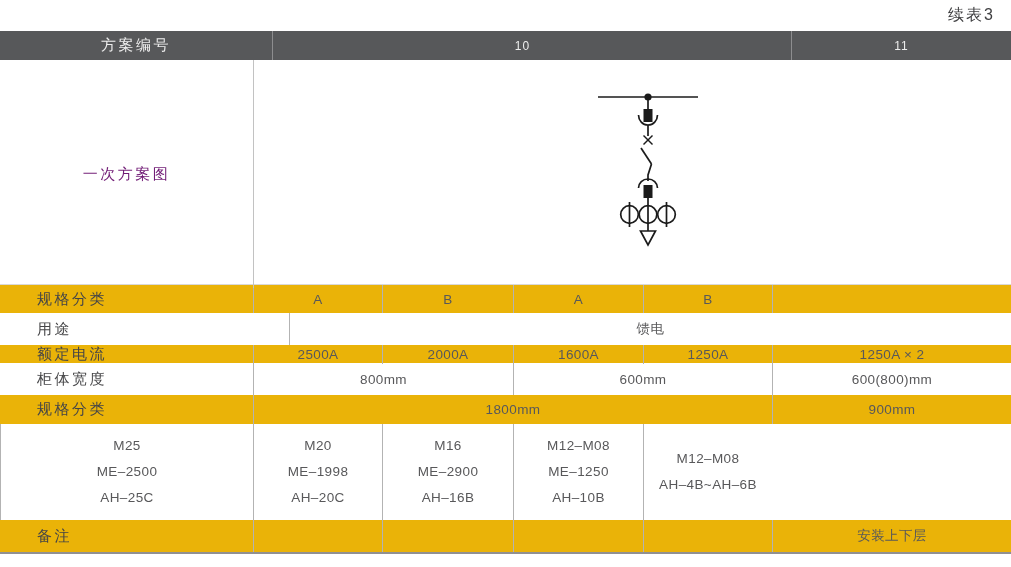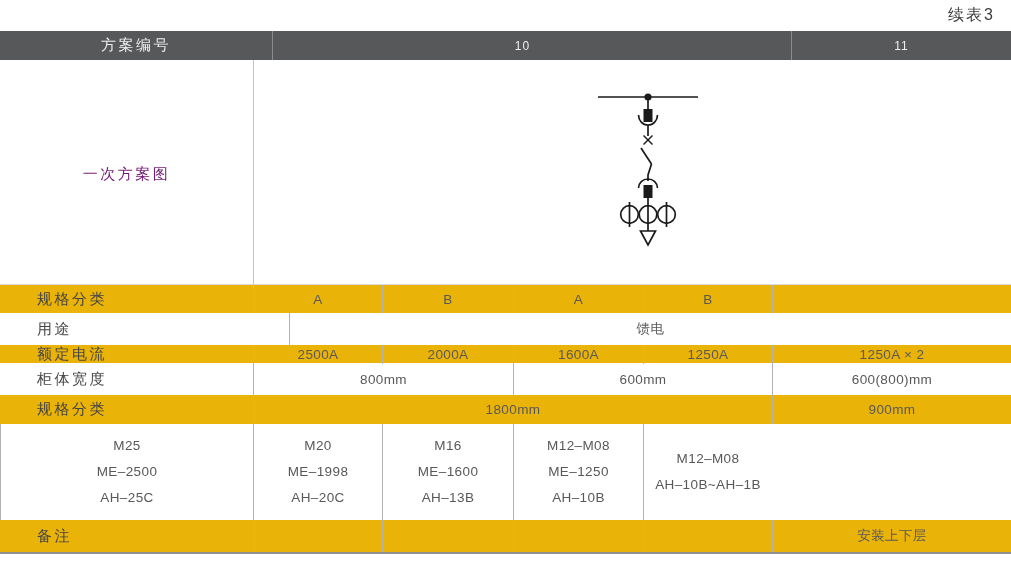--- a/index.html
+++ b/index.html
@@ -141,31 +141,31 @@
       <div>ME–2500</div>
       <div>AH–25C</div>
     </div>
     <div class="val comp bl">
       <div>M20</div>
       <div>ME–1998</div>
       <div>AH–20C</div>
     </div>
     <div class="val comp bl">
       <div>M16</div>
-      <div>ME–1600</div>
-      <div>AH–13B</div>
+      <div>ME–2900</div>
+      <div>AH–16B</div>
     </div>
     <div class="val comp bl">
       <div>M12–M08</div>
       <div>ME–1250</div>
       <div>AH–10B</div>
     </div>
     <div class="val comp bl">
       <div>M12–M08</div>
-      <div>AH–10B~AH–1B</div>
+      <div>AH–4B~AH–6B</div>
     </div>
   </div>
 
   <div class="row body-row pink h32">
     <div class="lab">备注</div>
     <div class="val bl"></div>
     <div class="val bl"></div>
     <div class="val bl"></div>
     <div class="val bl"></div>
     <div class="val bl">安装上下层</div>

